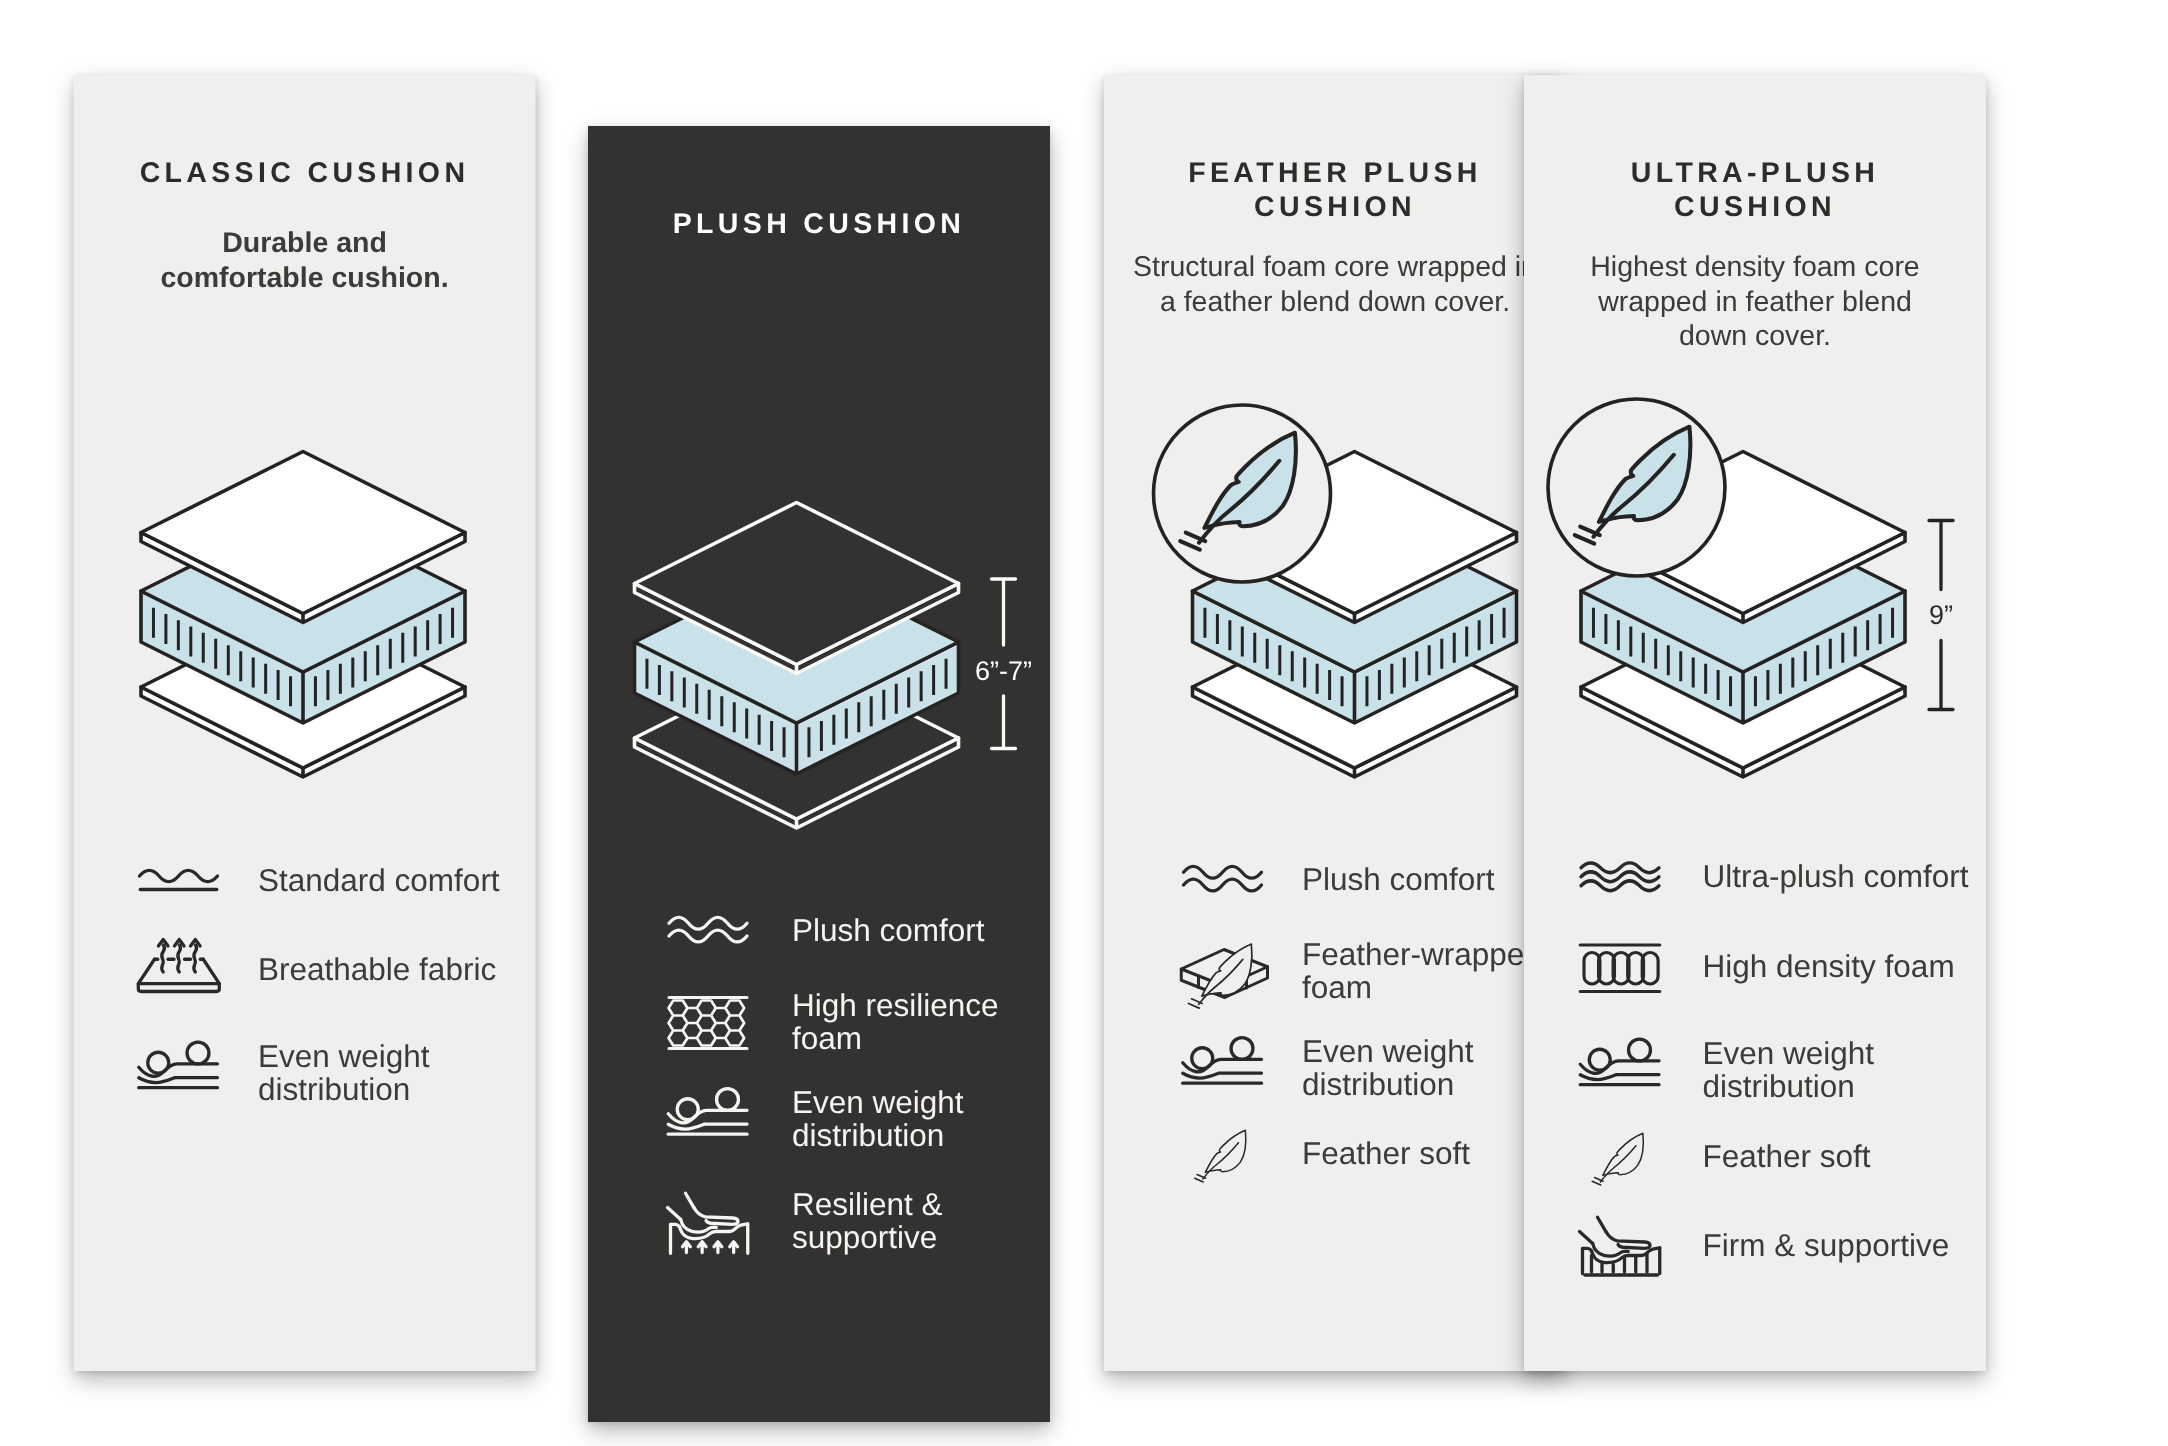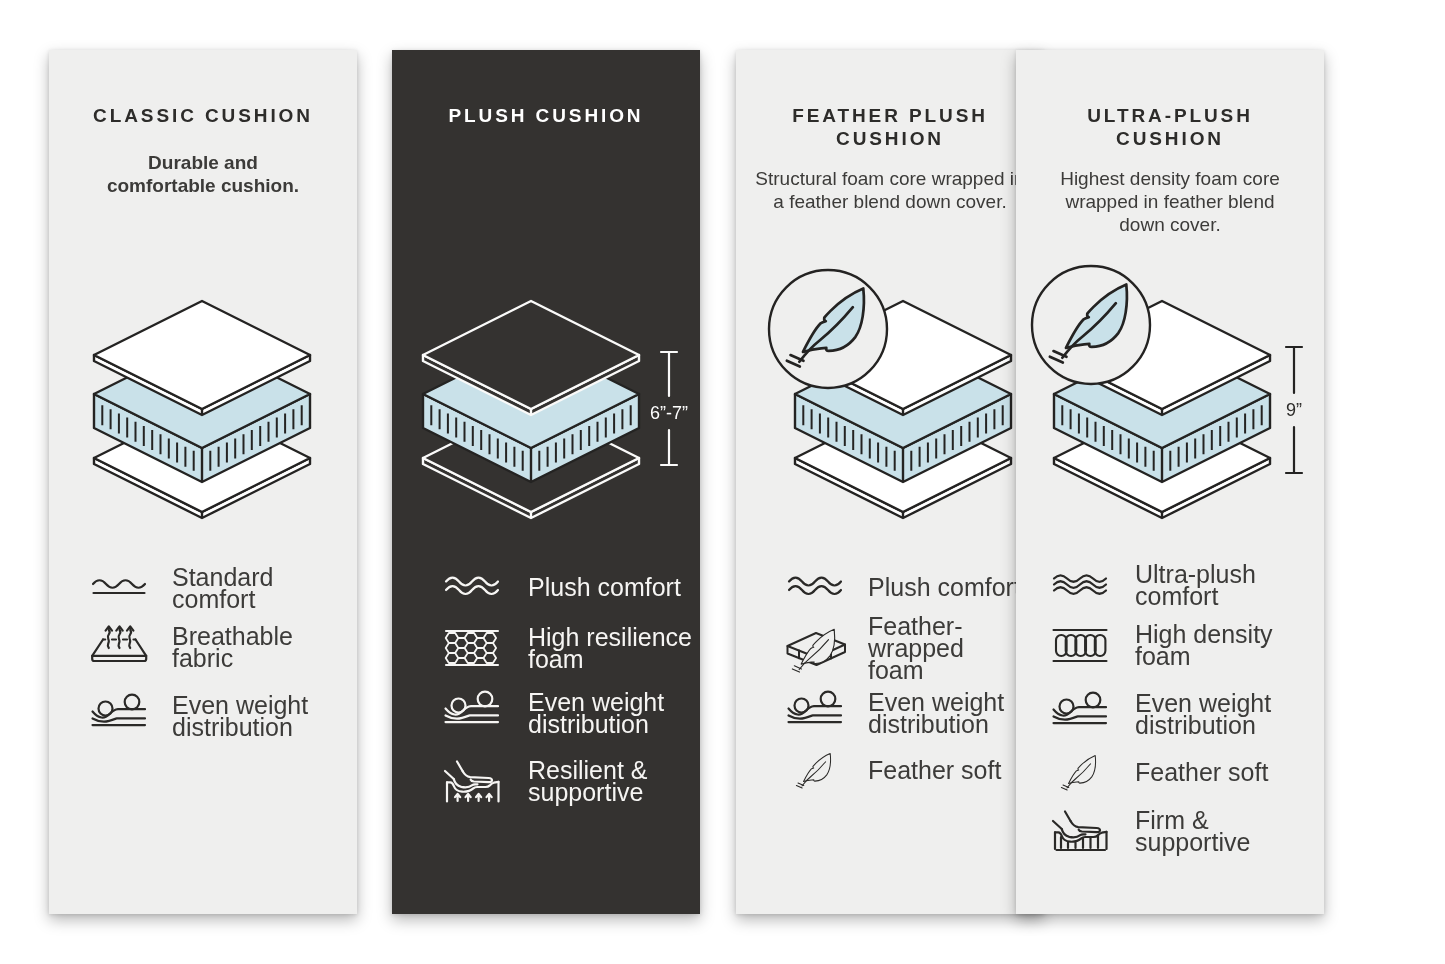--- a/index.html
+++ b/index.html
@@ -4,21 +4,21 @@
 <style>
   html,body{margin:0;padding:0;}
   body{
     width:1445px;height:964px;background:#ffffff;position:relative;overflow:hidden;
     font-family:"Liberation Sans","DejaVu Sans",sans-serif;
   }
   .panel{
     position:absolute;top:50px;width:308px;height:864px;background:#efefee;
     box-shadow:0 6px 14px rgba(0,0,0,0.28), 0 1px 4px rgba(0,0,0,0.12);
   }
-  .panel.dark{background:#343230;}
+  .panel.dark{background:#343230;margin-top:34px;}
   .panel-title{
     position:absolute;top:54px;left:0;right:0;text-align:center;
     font-size:19px;font-weight:bold;line-height:23px;letter-spacing:2.9px;
     color:#2d2c2a;white-space:pre-line;
   }
   .panel.dark .panel-title{color:#ffffff;}
   .panel-desc{
     position:absolute;left:0;right:0;text-align:center;
     font-size:19px;line-height:23px;color:#3c3b39;white-space:pre-line;
   }
@@ -31,21 +31,21 @@
   .dim-svg text{font-size:18px;font-family:"Liberation Sans","DejaVu Sans",sans-serif;}
   .panel .dim-svg text{fill:#2d2c2a;}
   .panel.dark .dim-svg text{fill:#ffffff;}
   .feature{
     position:absolute;left:0;right:0;height:0;display:flex;align-items:center;
   }
   .feature .icon{flex:none;margin-left:var(--icx,42px);color:#2a2927;}
   .panel.dark .feature .icon{color:#f6f5f3;}
   .feature .flabel{
     margin-left:calc(var(--ilx,123px) - var(--icx,42px) - 56px);
-    font-size:25px;line-height:22px;color:#3c3b39;white-space:pre-line;
+    font-size:21px;line-height:22px;color:#3c3b39;white-space:pre-line;
   }
   .panel.dark .feature .flabel{color:#f6f5f3;}
   svg{display:block;overflow:visible;}
 </style>
 </head>
 <body>
 
 <svg width="0" height="0" style="position:absolute" aria-hidden="true">
 <defs>
 

